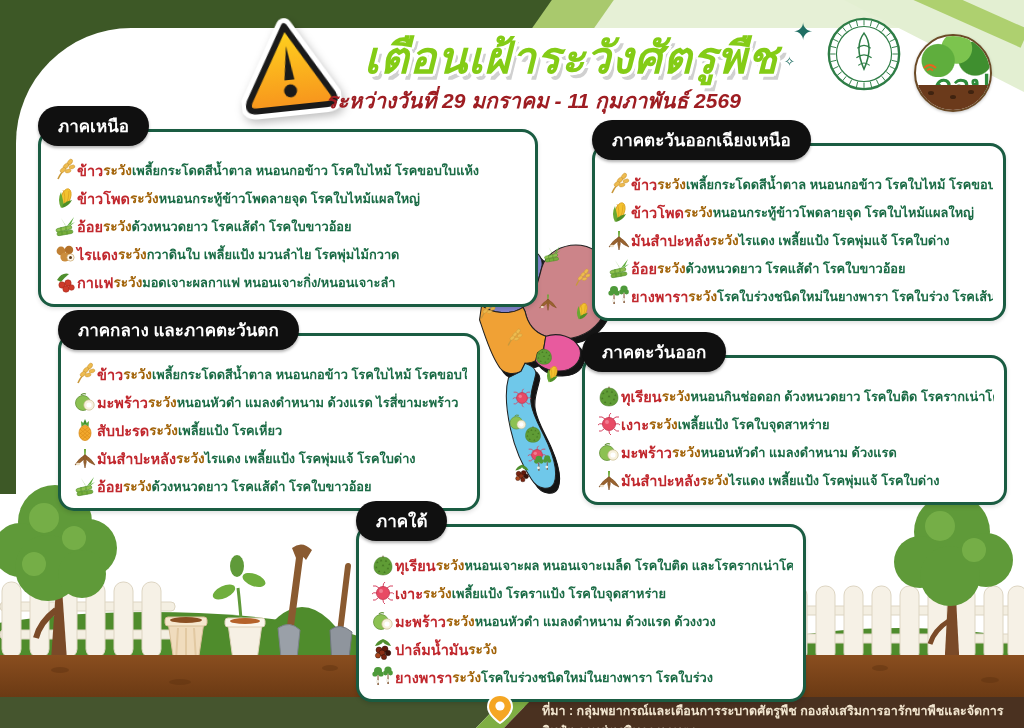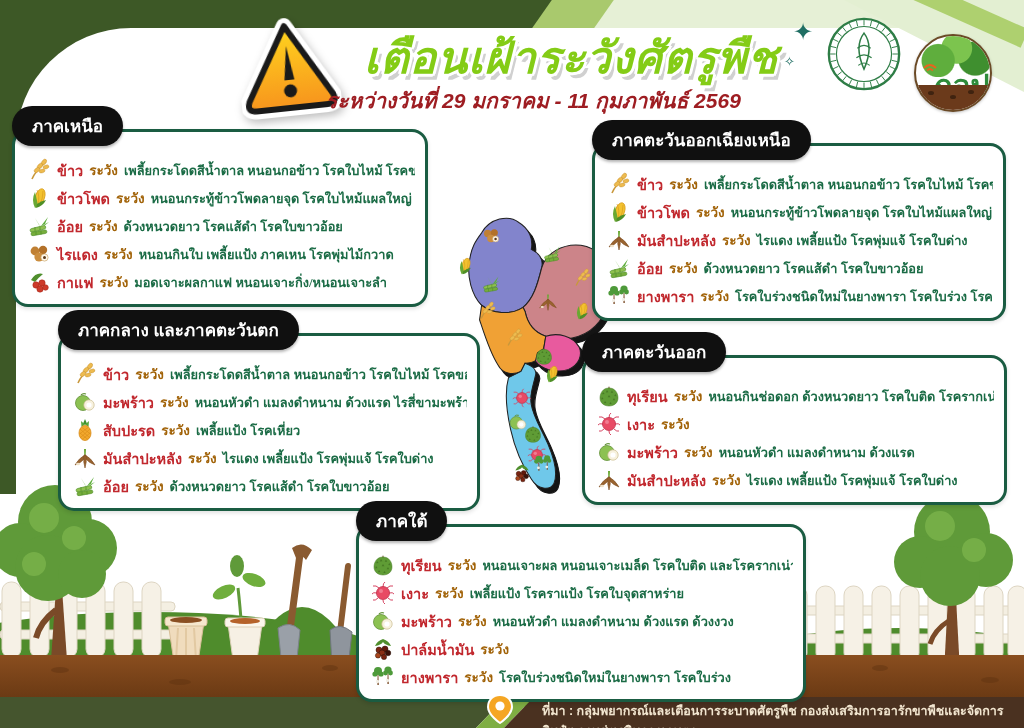--- a/index.html
+++ b/index.html
@@ -33,28 +33,28 @@
                radial-gradient(circle at 80% 55%,#3f8f2f 0 26%,transparent 28%);}
   .kop-soil{position:absolute;left:0;bottom:0;width:100%;height:34%;background:#6b3a1b;}
   .kop-soil i{position:absolute;width:6px;height:4px;border-radius:50%;background:#3f2310;}
   .kop-text{position:absolute;left:0;top:26px;width:100%;text-align:center;font-size:30px;font-weight:800;color:#2e8b3a;text-shadow:1px 1px 0 #fff;padding-left:9px;}
   .kop-wifi{position:absolute;left:6px;top:22px;width:16px;height:16px;}
 
   
   .region{position:absolute;z-index:5;}
   .pill{position:relative;z-index:2;display:inline-block;background:#101010;color:#fff;font-weight:800;font-size:17px;padding:6px 20px 7px 20px;border-radius:22px;box-shadow:0 2px 3px rgba(0,0,0,.3);}
   .box{margin-top:-17px;background:#fff;border:3px solid #1a5c42;border-radius:16px;padding:24px 10px 8px 12px;box-shadow:0 2px 4px rgba(0,0,0,.12);}
-  .row{display:flex;align-items:center;gap:6px;height:28px;white-space:nowrap;overflow:hidden;}
+  .row{display:flex;align-items:center;gap:0;height:28px;white-space:nowrap;overflow:hidden;}
   .cicon{flex:0 0 24px;width:24px;height:24px;}
   .cicon svg{width:24px;height:24px;display:block;}
   .cname{font-size:14.5px;font-weight:800;color:#c1272d;}
   .warn{font-size:13.5px;font-weight:700;color:#a16207;}
   .desc{font-size:12.8px;font-weight:600;color:#1a6b45;}
 
-  #region-north{left:12px;top:106px;width:416px;font-family:Liberation Serif, serif;}
+  #region-north{left:38px;top:106px;width:500px;}
   #region-ne{left:592px;top:120px;width:414px;}
   #region-central{left:26px;top:310px;width:422px;padding-left:32px;}
   #region-east{left:582px;top:332px;width:425px;}
   #region-south{left:356px;top:501px;width:450px;}
 
   
   #map{position:absolute;left:428px;top:208px;width:190px;height:300px;z-index:3;}
   #map svg{width:100%;height:100%;}
   .map-marker{position:absolute;width:20px;height:20px;z-index:4;}
   .map-marker svg{width:20px;height:20px;}
@@ -403,21 +403,21 @@
             <svg viewBox="0 0 24 24">
               <circle cx="8" cy="9" r="4.4" fill="#c08034"></circle>
               <circle cx="16" cy="8" r="4.2" fill="#b37129"></circle>
               <circle cx="12" cy="15" r="4.6" fill="#cb8d3e"></circle>
               <circle cx="17.5" cy="15.5" r="3.6" fill="#fff7ea" stroke="#caa76d" stroke-width=".7"></circle>
               <circle cx="17.5" cy="15.5" r="1.5" fill="#5a3a1a"></circle>
             </svg>
           </span>
           <span class="cname">ไรแดง</span>
           <span class="warn">ระวัง</span>
-          <span class="desc">หนอนกินใบ เพลี้ยแป้ง ภาคเหน โรคพุ่มไม้กวาด</span>
+          <span class="desc">กวาดินใบ เพลี้ยแป้ง มวนลำไย โรคพุ่มไม้กวาด</span>
         </div>
         <div class="row">
           <span class="cicon">
             <svg viewBox="0 0 24 24">
               <path d="M4 10 Q9 2 16 4 Q11 8 8 12 Z" fill="#4f8f2d"></path>
               <g fill="#cd3a2a" stroke="#a32417" stroke-width=".5">
                 <circle cx="9" cy="15" r="3.2"></circle>
                 <circle cx="15" cy="13" r="3.2"></circle>
                 <circle cx="13" cy="19" r="3.2"></circle>
                 <circle cx="18.5" cy="17.5" r="2.8"></circle>
@@ -654,20 +654,21 @@
                 <path d="M7 17 Q4 20 2 19"></path>
                 <path d="M17 17 Q20 20 22 19"></path>
                 <path d="M12 19 Q12 22 14 23"></path>
               </g>
               <circle cx="12" cy="12" r="6.5" fill="#e84a64" stroke="#c02c47" stroke-width=".8"></circle>
               <circle cx="10" cy="10" r="2" fill="#f07c90"></circle>
             </svg>
           </span>
           <span class="cname">เงาะ</span>
           <span class="warn">ระวัง</span>
+          <span class="desc">เพลี้ยแป้ง โรคใบจุดสาหร่าย</span>
         </div>
         <div class="row">
           <span class="cicon">
             <svg viewBox="0 0 24 24">
               <circle cx="10" cy="13" r="7.5" fill="#8cc152" stroke="#639238" stroke-width=".8"></circle>
               <circle cx="16" cy="15" r="5.2" fill="#f7f1dd" stroke="#cbbd92" stroke-width=".7"></circle>
               <circle cx="16" cy="15" r="2.6" fill="#ffffff"></circle>
               <path d="M8 5 Q10 3 13 4" stroke="#639238" fill="none" stroke-width="1.2"></path>
             </svg>
           </span>

